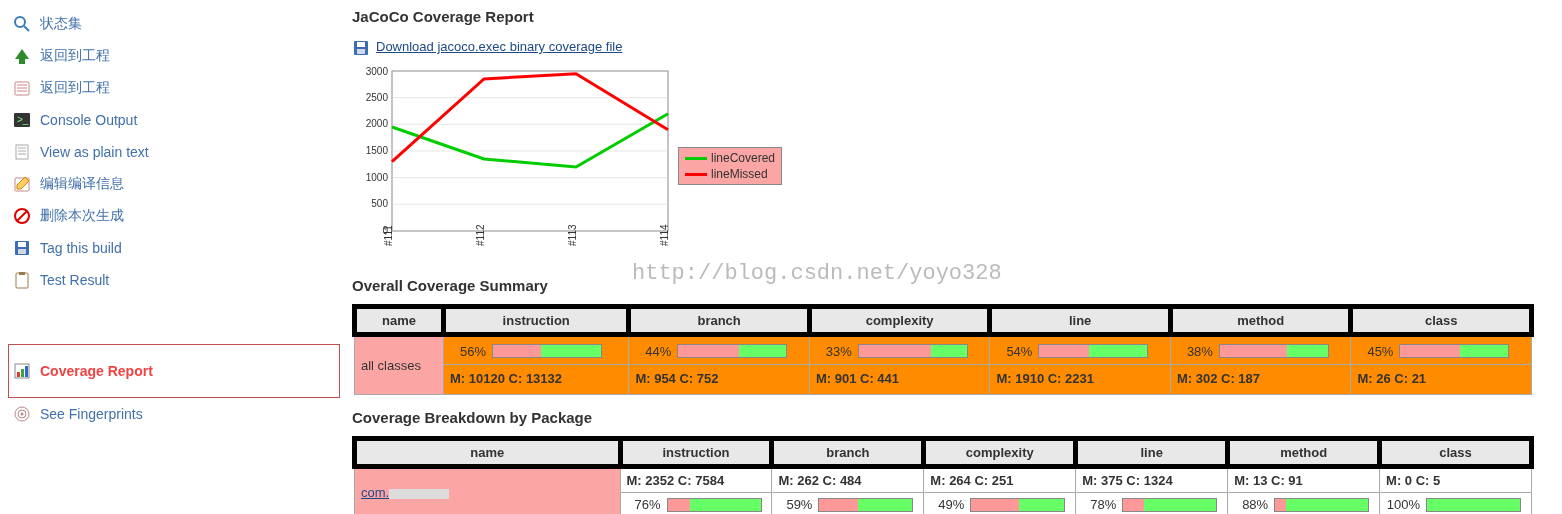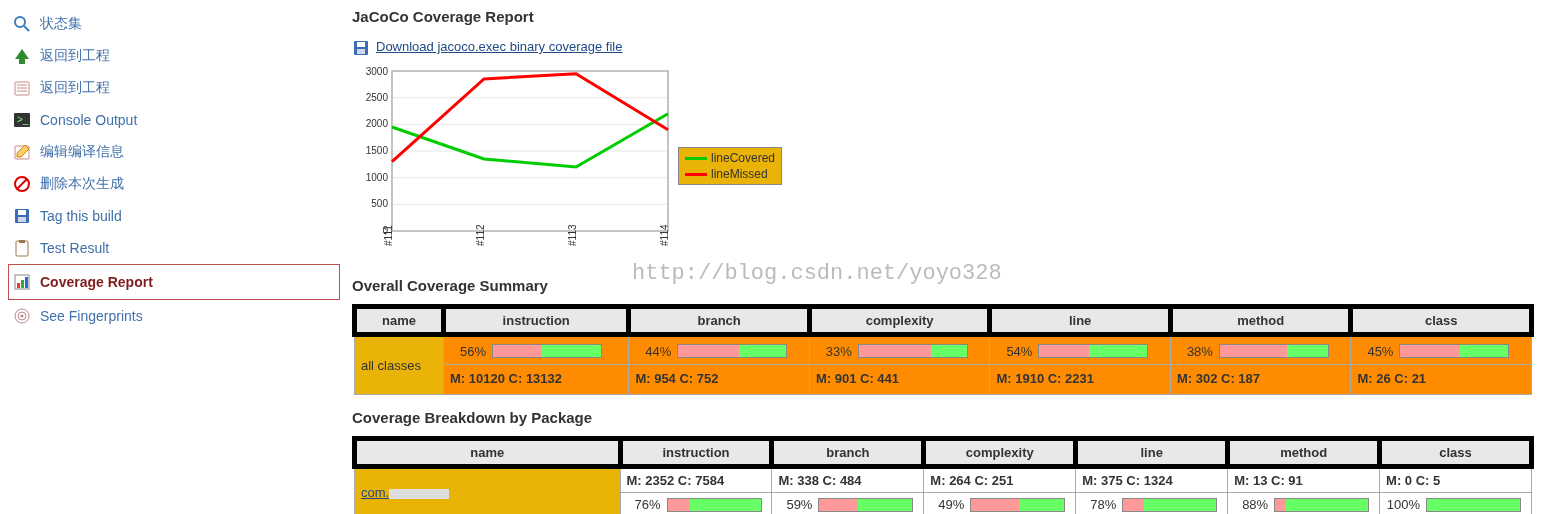--- a/index.html
+++ b/index.html
@@ -1,37 +1,37 @@
 <!DOCTYPE html>
 <html><head>
 <meta charset="utf-8">
 <style>
 * { box-sizing: border-box; margin: 0; padding: 0; }
 body { font-family: Arial, Helvetica, sans-serif; font-size: 13px; color: #333; background: #fff; width: 1562px; }
 .container { display: flex; }
 .sidebar { width: 340px; padding: 8px 0 0 8px; }
 .sidebar-item { display: flex; align-items: center; padding: 6px 4px; cursor: pointer; color: #4170aa; font-size: 14px; }
 .sidebar-item .icon { width: 20px; height: 20px; margin-right: 8px; display: flex; align-items: center; justify-content: center; }
-.sidebar-item.active { border: 1px solid #c0504d; color: #7f1d1d; font-weight: bold; padding: 7px 3px; }
+.sidebar-item.active { border: 1px solid #c0504d; color: #ef4444; font-weight: bold; padding: 16px 3px; margin-top: 48px; }
 .main { flex: 1; padding: 8px 12px; }
 h2.title { font-size: 15px; font-weight: bold; margin-bottom: 14px; }
 .download-row { display: flex; align-items: flex-start; margin-bottom: 4px; }
 .download-row .icon { width: 20px; height: 20px; margin-right: 4px; }
 .download-row a { color: #204a87; text-decoration: underline; font-size: 13px; }
 .chart-area { position: relative; width: 420px; height: 200px; }
 .chart-svg { display: block; }
-.legend { position: absolute; left: 326px; top: 84px; border: 1px solid #888; background: #eab308; font-size: 12px; padding: 2px 4px; }
+.legend { position: absolute; left: 326px; top: 84px; border: 1px solid #888; background: #fca5a5; font-size: 12px; padding: 2px 4px; }
 .legend-row { display: flex; align-items: center; padding: 1px 2px; }
 .legend-swatch { width: 22px; height: 3px; margin-right: 4px; }
 .watermark { position: absolute; left: 280px; top: 198px; color: #bbb; font-family: "Courier New", monospace; font-size: 22px; }
 h3.section { font-size: 15px; font-weight: bold; margin: 14px 0 10px 0; }
 table.coverage { border-collapse: collapse; width: 1182px; }
 table.coverage th { background: #e8e8e8; border: 5px solid #000000; font-weight: bold; font-size: 13px; padding: 4px 6px; text-align: center; }
 table.coverage td { border: 1px solid #aaa; padding: 4px 6px; font-size: 13px; vertical-align: middle; }
-td.name-cell { background: #eab308; text-align: left; padding-left: 8px; }
+td.name-cell { background: #fca5a5; text-align: left; padding-left: 8px; }
 td.name-cell a { color: #204a87; text-decoration: underline; text-align: right; }
 td.orange { background: #ff8c00; }
 .pct-row { display: flex; align-items: center; gap: 6px; }
 .pct-row .pct { width: 36px; text-align: right; }
 .bar { width: 110px; height: 14px; display: flex; border: 1px solid #888; }
 .bar .miss { background: #ff9999; }
 .bar .cov  { background: #66ff66; }
 .mc { font-weight: bold; font-size: 12px; }
 .overall td { height: 30px; }
 .overall .top-cell { padding: 2px 6px 1px 6px; }
@@ -75,20 +75,31 @@
       <span>返回到工程</span>
     </div>
     <div class="sidebar-item">
       <span class="icon">
           <svg width="18" height="18">
             <rect x="1" y="2" width="16" height="14" rx="1" fill="#333"></rect>
             <text x="4" y="12" fill="#7f7" font-size="10">&gt;_</text>
           </svg>
         </span>
       <span>Console Output</span>
+    </div>
+    <div class="sidebar-item">
+      <span class="icon">
+          <svg width="18" height="18">
+            <rect x="3" y="2" width="12" height="14" fill="#fff" stroke="#aaa"></rect>
+            <line x1="5" y1="5" x2="13" y2="5" stroke="#aaa"></line>
+            <line x1="5" y1="8" x2="13" y2="8" stroke="#aaa"></line>
+            <line x1="5" y1="11" x2="13" y2="11" stroke="#aaa"></line>
+          </svg>
+        </span>
+      <span>View as plain text</span>
     </div>
     <div class="sidebar-item">
       <span class="icon">
           <svg width="18" height="18">
             <rect x="2" y="3" width="14" height="13" rx="1" fill="#fff" stroke="#c88"></rect>
             <path d="M12 2 L16 6 L8 14 L4 14 L4 10 Z" fill="#fc6" stroke="#c80"></path>
           </svg>
         </span>
       <span>编辑编译信息</span>
     </div>
@@ -314,21 +325,21 @@
         <th>complexity</th>
         <th>line</th>
         <th>method</th>
         <th>class</th>
       </tr>
       <tr>
         <td class="name-cell name-pkg" rowspan="2">
           <a href="#"><span>com.</span><span class="redact"></span></a>
         </td>
         <td class="mc">M: <span>2352</span> C: <span>7584</span></td>
-        <td class="mc">M: <span>338</span> C: <span>484</span></td>
+        <td class="mc">M: <span>262</span> C: <span>484</span></td>
         <td class="mc">M: <span>264</span> C: <span>251</span></td>
         <td class="mc">M: <span>375</span> C: <span>1324</span></td>
         <td class="mc">M: <span>13</span> C: <span>91</span></td>
         <td class="mc">M: <span>0</span> C: <span>5</span></td>
       </tr>
       <tr>
         <td>
               <div class="pct-row">
                 <span class="pct">76%</span>
                 <span class="bar">

